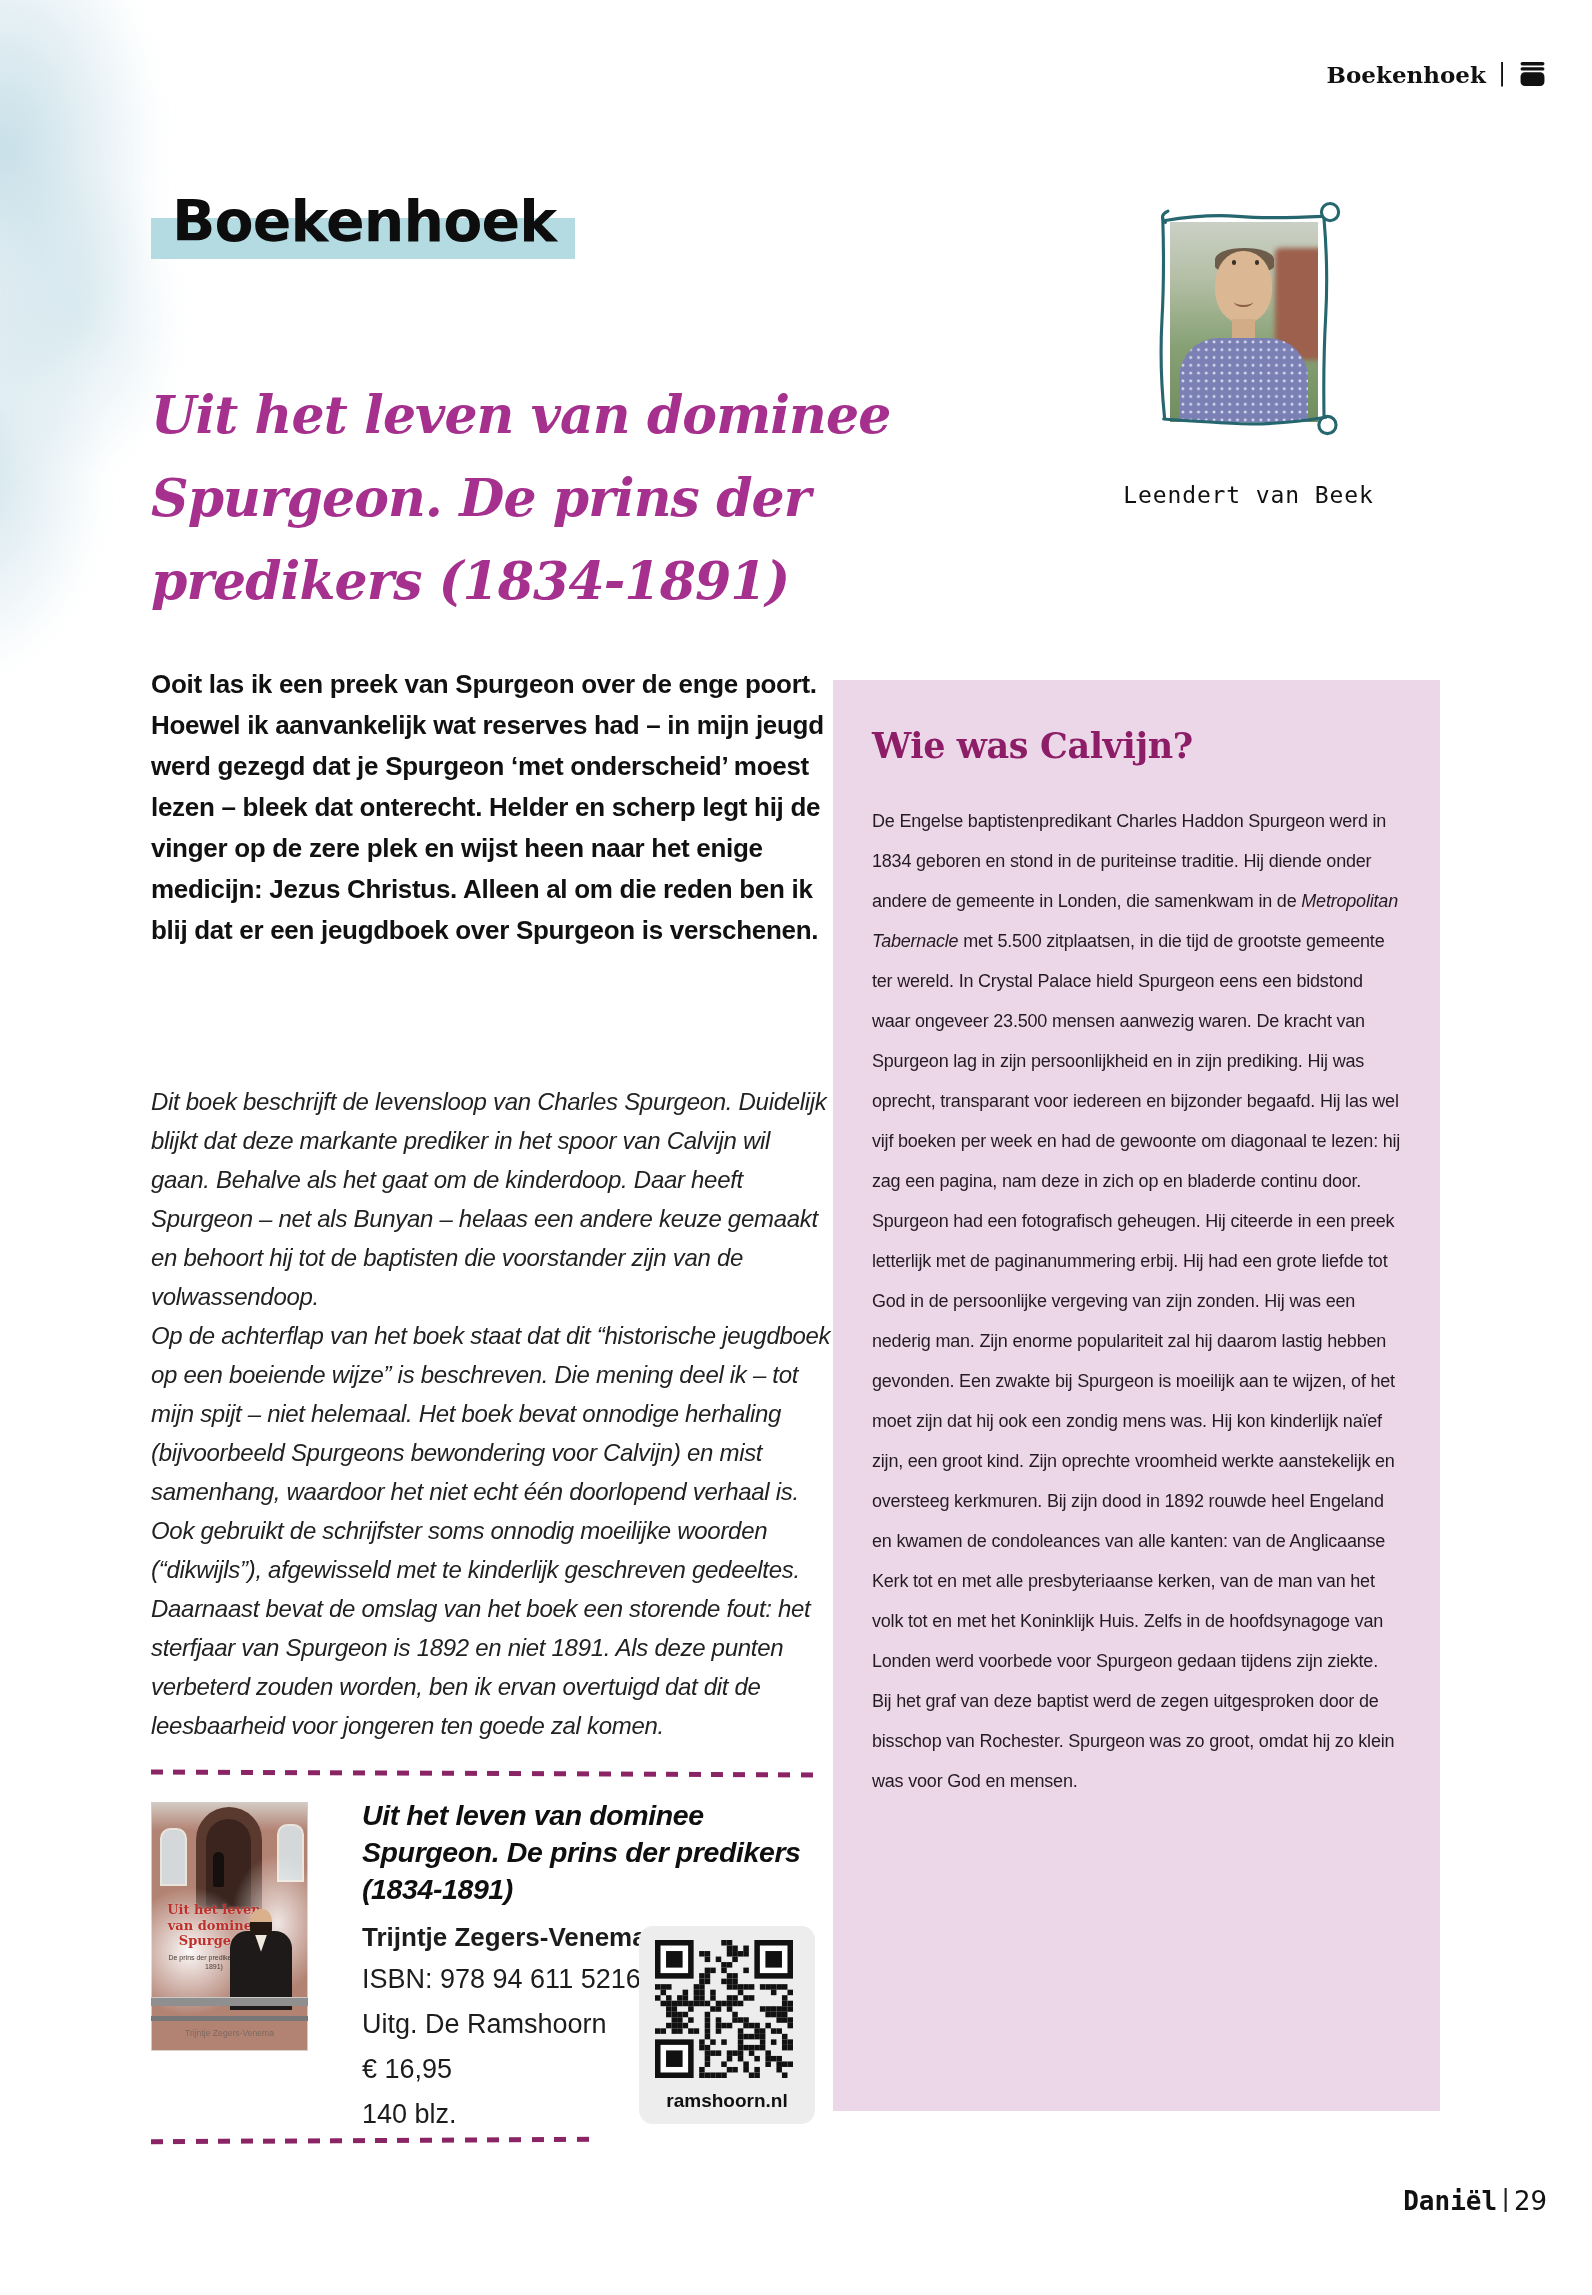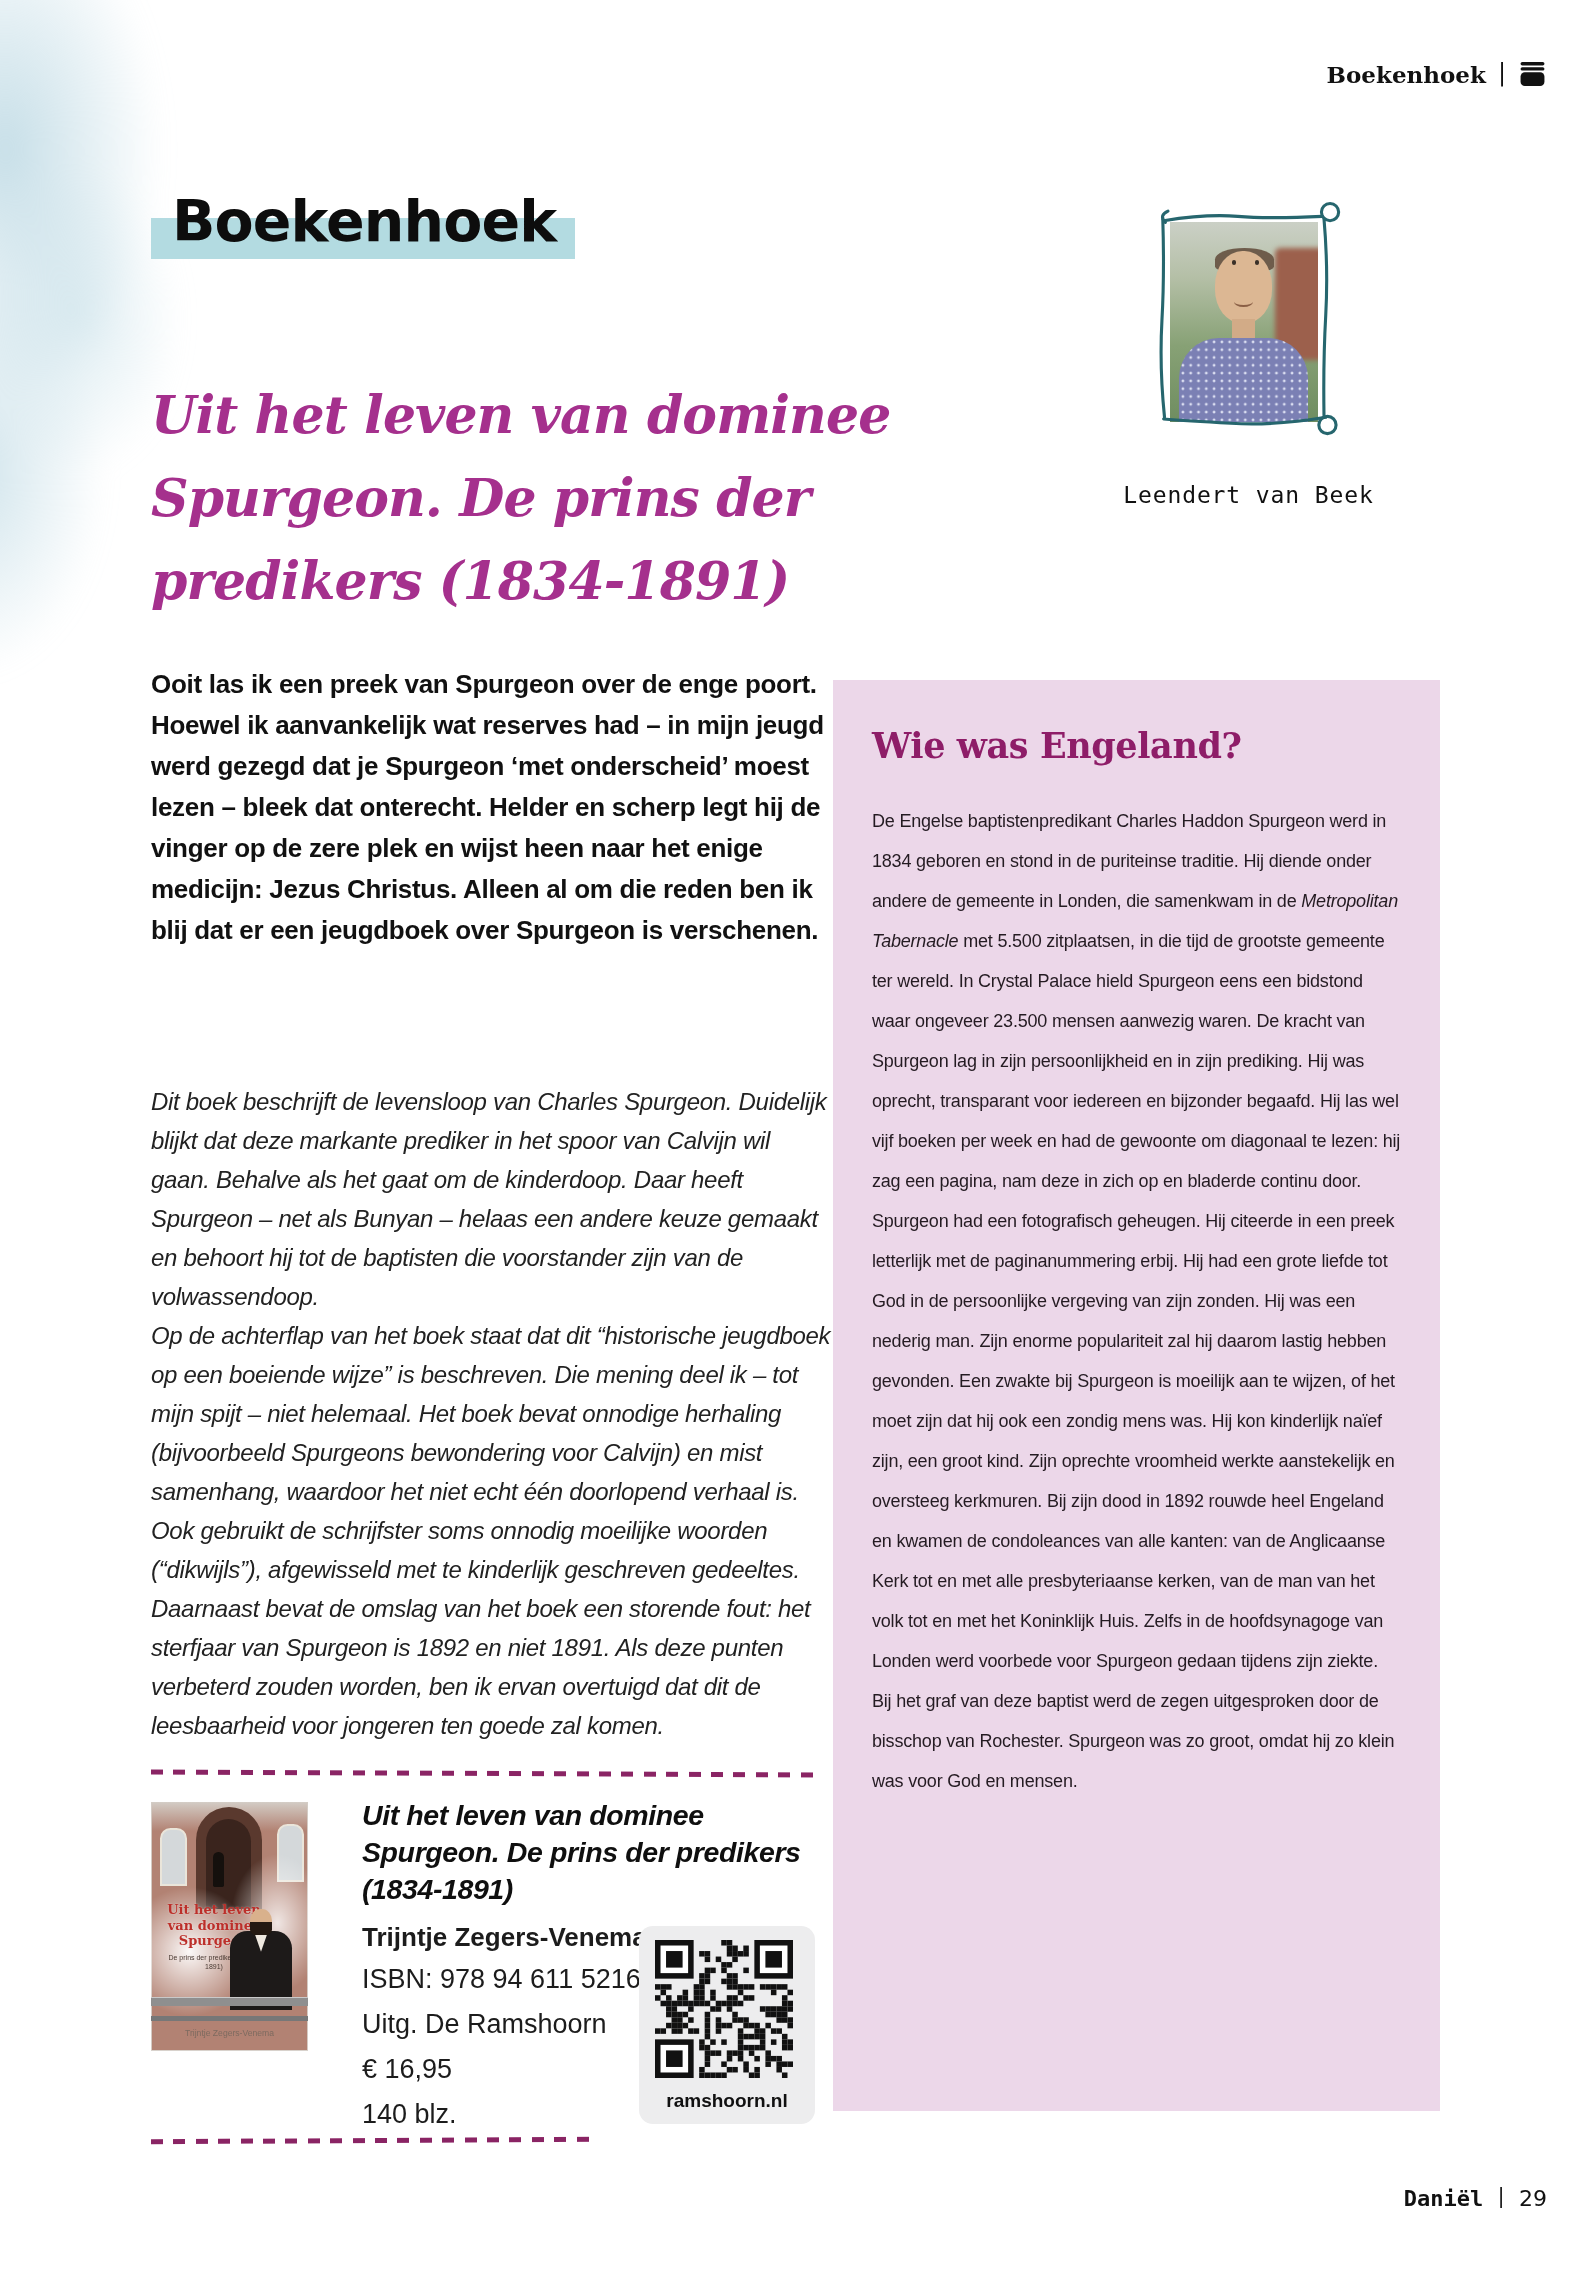--- a/index.html
+++ b/index.html
@@ -121,22 +121,22 @@
   
   .pinkbox{position:absolute;left:833px;top:680px;width:607px;height:1431px;background:#ecd7e9;
     overflow:hidden;}
   .pinkbox h2{margin:45px 0 0 39px;font-family:"DejaVu Serif","Liberation Serif",serif;
     font-weight:700;font-size:35px;color:#8e1d68;letter-spacing:-0.4px;}
   .pinkbox .boxtext{margin:35px 38px 0 39px;font-size:18px;line-height:40px;
     letter-spacing:-0.2px;color:#241b22;}
   .pinkbox .boxtext .it{font-style:italic;}
 
   
-  .pfoot{position:absolute;top:2185px;right:45px;display:flex;align-items:flex-end;gap:15px;
-    font-size:22px;color:#111;}
+  .pfoot{position:absolute;top:2185px;right:45px;display:flex;align-items:flex-end;gap:5px;
+    font-size:26px;color:#111;}
   .pfoot .mag{font-family:"DejaVu Sans Mono","Liberation Mono",monospace;font-weight:700;}
   .pfoot .sep{font-weight:400;color:#222;transform:translateY(-1.7px);}
   .pfoot .num{font-family:"DejaVu Sans","Liberation Sans",sans-serif;}
 </style>
 </head>
 <body>
 
 <div class="page">
 
   <div class="watercolor"></div>
@@ -430,21 +430,21 @@
         <rect x="0" y="108" width="42" height="42" fill="#111"></rect>
         <rect x="6" y="114" width="30" height="30" fill="#fff"></rect>
         <rect x="12" y="120" width="18" height="18" fill="#111"></rect>
       </svg>
     <div class="qr-caption">ramshoorn.nl</div>
   </div>
 
   <div class="dash2"></div>
 
   <aside class="pinkbox">
-    <h2>Wie was Engeland?</h2>
+    <h2>Wie was Calvijn?</h2>
     <div class="boxtext"><span>De Engelse baptistenpredikant Charles Haddon Spurgeon werd in 1834 geboren en stond in de puriteinse traditie. Hij diende onder andere de gemeente in Londen, die samenkwam in de </span><span class="it">Metropolitan Tabernacle</span><span> met 5.500 zitplaatsen, in die tijd de grootste gemeente ter wereld. In Crystal Palace hield Spurgeon eens een bidstond waar ongeveer 23.500 mensen aanwezig waren. De kracht van Spurgeon lag in zijn persoonlijkheid en in zijn prediking. Hij was oprecht, transparant voor iedereen en bijzonder begaafd. Hij las wel vijf boeken per week en had de gewoonte om diagonaal te lezen: hij zag een pagina, nam deze in zich op en bladerde continu door. Spurgeon had een fotografisch geheugen. Hij citeerde in een preek letterlijk met de paginanummering erbij. Hij had een grote liefde tot God in de persoonlijke vergeving van zijn zonden. Hij was een nederig man. Zijn enorme populariteit zal hij daarom lastig hebben gevonden. Een zwakte bij Spurgeon is moeilijk aan te wijzen, of het moet zijn dat hij ook een zondig mens was. Hij kon kinderlijk naïef zijn, een groot kind. Zijn oprechte vroomheid werkte aanstekelijk en oversteeg kerkmuren. Bij zijn dood in 1892 rouwde heel Engeland en kwamen de condoleances van alle kanten: van de Anglicaanse Kerk tot en met alle presbyteriaanse kerken, van de man van het volk tot en met het Koninklijk Huis. Zelfs in de hoofdsynagoge van Londen werd voorbede voor Spurgeon gedaan tijdens zijn ziekte. Bij het graf van deze baptist werd de zegen uitgesproken door de bisschop van Rochester. Spurgeon was zo groot, omdat hij zo klein was voor God en mensen.</span></div>
   </aside>
 
   <div class="pfoot">
     <span class="mag">Daniël</span>
     <span class="sep">|</span>
     <span class="num">29</span>
   </div>
 
 </div>

